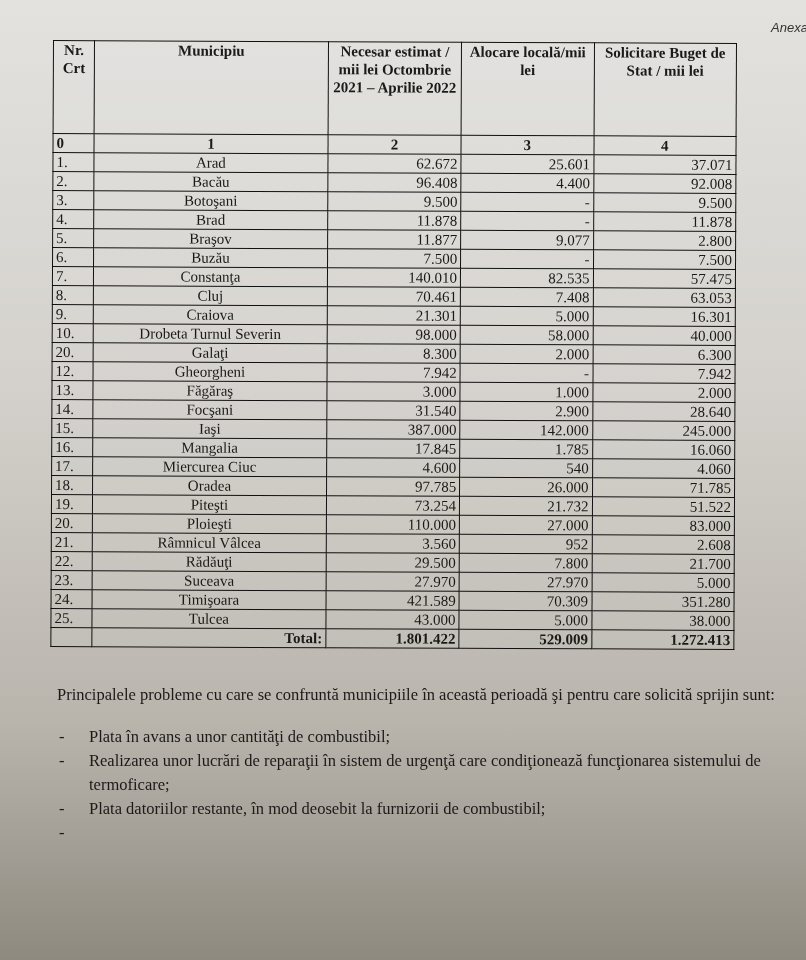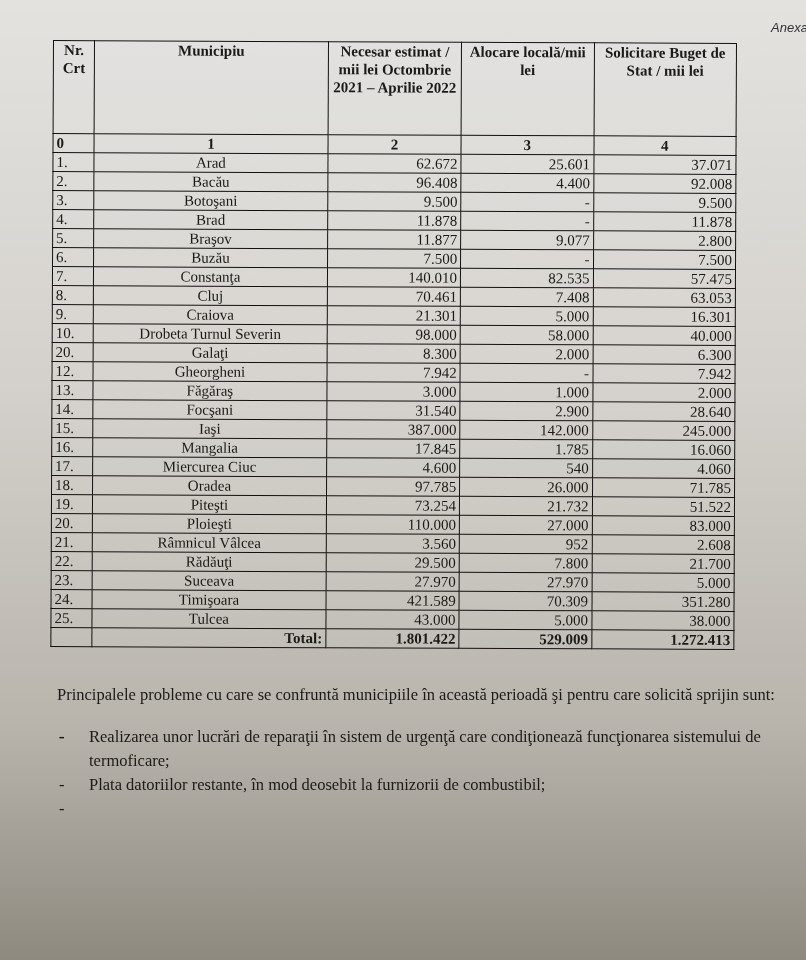--- a/index.html
+++ b/index.html
@@ -258,18 +258,18 @@
       <td class="num">1.801.422</td>
       <td class="num">529.009</td>
       <td class="num">1.272.413</td>
     </tr>
   </tfoot>
 </table>
 
 <div class="text">
   <p>Principalele probleme cu care se confruntă municipiile în această perioadă şi pentru care solicită sprijin sunt:</p>
   <ul id="items">
-      <li><span class="dash">-</span></li>
+      <li><span class="dash">-</span><span>Plata în avans a unor cantităţi de combustibil;</span></li>
       <li><span class="dash">-</span><span>Realizarea unor lucrări de reparaţii în sistem de urgenţă care condiţionează funcţionarea sistemului de termoficare;</span></li>
       <li><span class="dash">-</span><span>Plata datoriilor restante, în mod deosebit la furnizorii de combustibil;</span></li>
       <li><span class="dash">-</span></li>
     </ul>
 </div>
 
 </body></html>

